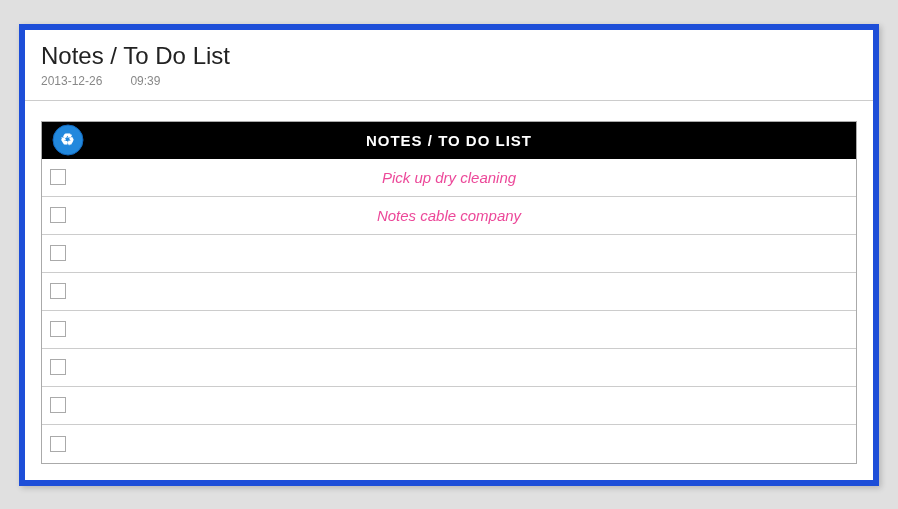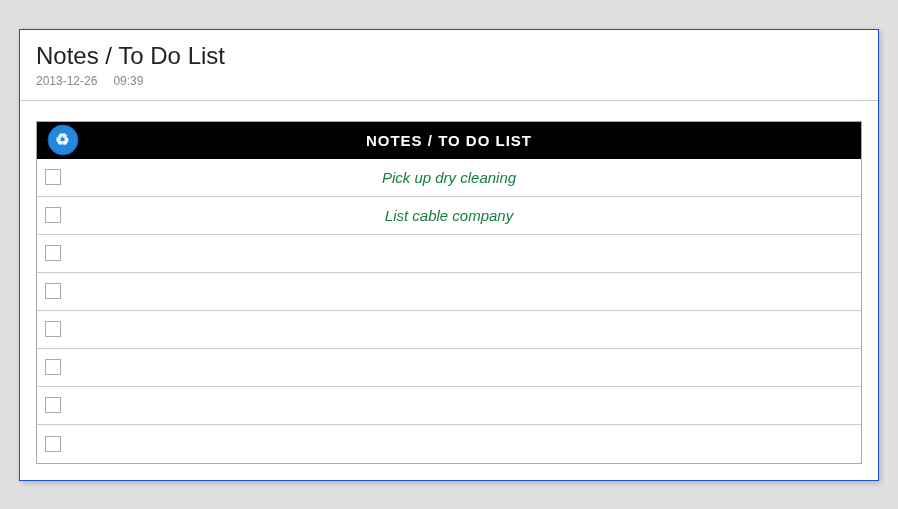--- a/index.html
+++ b/index.html
@@ -8,42 +8,42 @@
       background: #e0e0e0;
       display: flex;
       justify-content: center;
       align-items: center;
       min-height: 100vh;
       font-family: Arial, sans-serif;
     }
 
     .window {
       background: #ffffff;
-      border: 1px solid #1d4ed8;
+      border: 6px solid #1d4ed8;
       width: 860px;
       box-shadow: 2px 2px 6px rgba(0,0,0,0.2);
     }
 
     .window-header {
       padding: 12px 16px 4px 16px;
       border-bottom: 1px solid #cccccc;
     }
 
     .window-title {
       font-size: 24px;
       font-weight: normal;
       color: #222222;
       margin-bottom: 2px;
     }
 
     .window-meta {
       font-size: 12px;
       color: #888888;
       display: flex;
-      gap: 16px;
+      gap: 28px;
       padding: 2px 0 8px 0;
     }
 
     .app-content {
       padding: 20px 16px 16px 16px;
     }
 
     .todo-table {
       width: 100%;
       border-collapse: collapse;
@@ -95,21 +95,21 @@
       border: 1px solid #aaaaaa;
       background: #ffffff;
       flex-shrink: 0;
       margin-right: 12px;
     }
 
     .todo-text {
       flex: 1;
       text-align: center;
       font-size: 15px;
-      color: #15803d;
+      color: #ec4899;
       font-style: italic;
       padding-right: 28px;
     }
 
     .todo-text.empty {
       color: transparent;
     }
   </style>
 </head>
 <body>
@@ -137,21 +137,21 @@
         <span class="header-title">NOTES / TO DO LIST</span>
       </div>
 
       <div class="todo-row">
         <div class="todo-checkbox"></div>
         <div class="todo-text">Pick up dry cleaning</div>
       </div>
 
       <div class="todo-row">
         <div class="todo-checkbox"></div>
-        <div class="todo-text">List cable company</div>
+        <div class="todo-text">Notes cable company</div>
       </div>
 
       <div class="todo-row">
         <div class="todo-checkbox"></div>
         <div class="todo-text empty">&nbsp;</div>
       </div>
 
       <div class="todo-row">
         <div class="todo-checkbox"></div>
         <div class="todo-text empty">&nbsp;</div>

